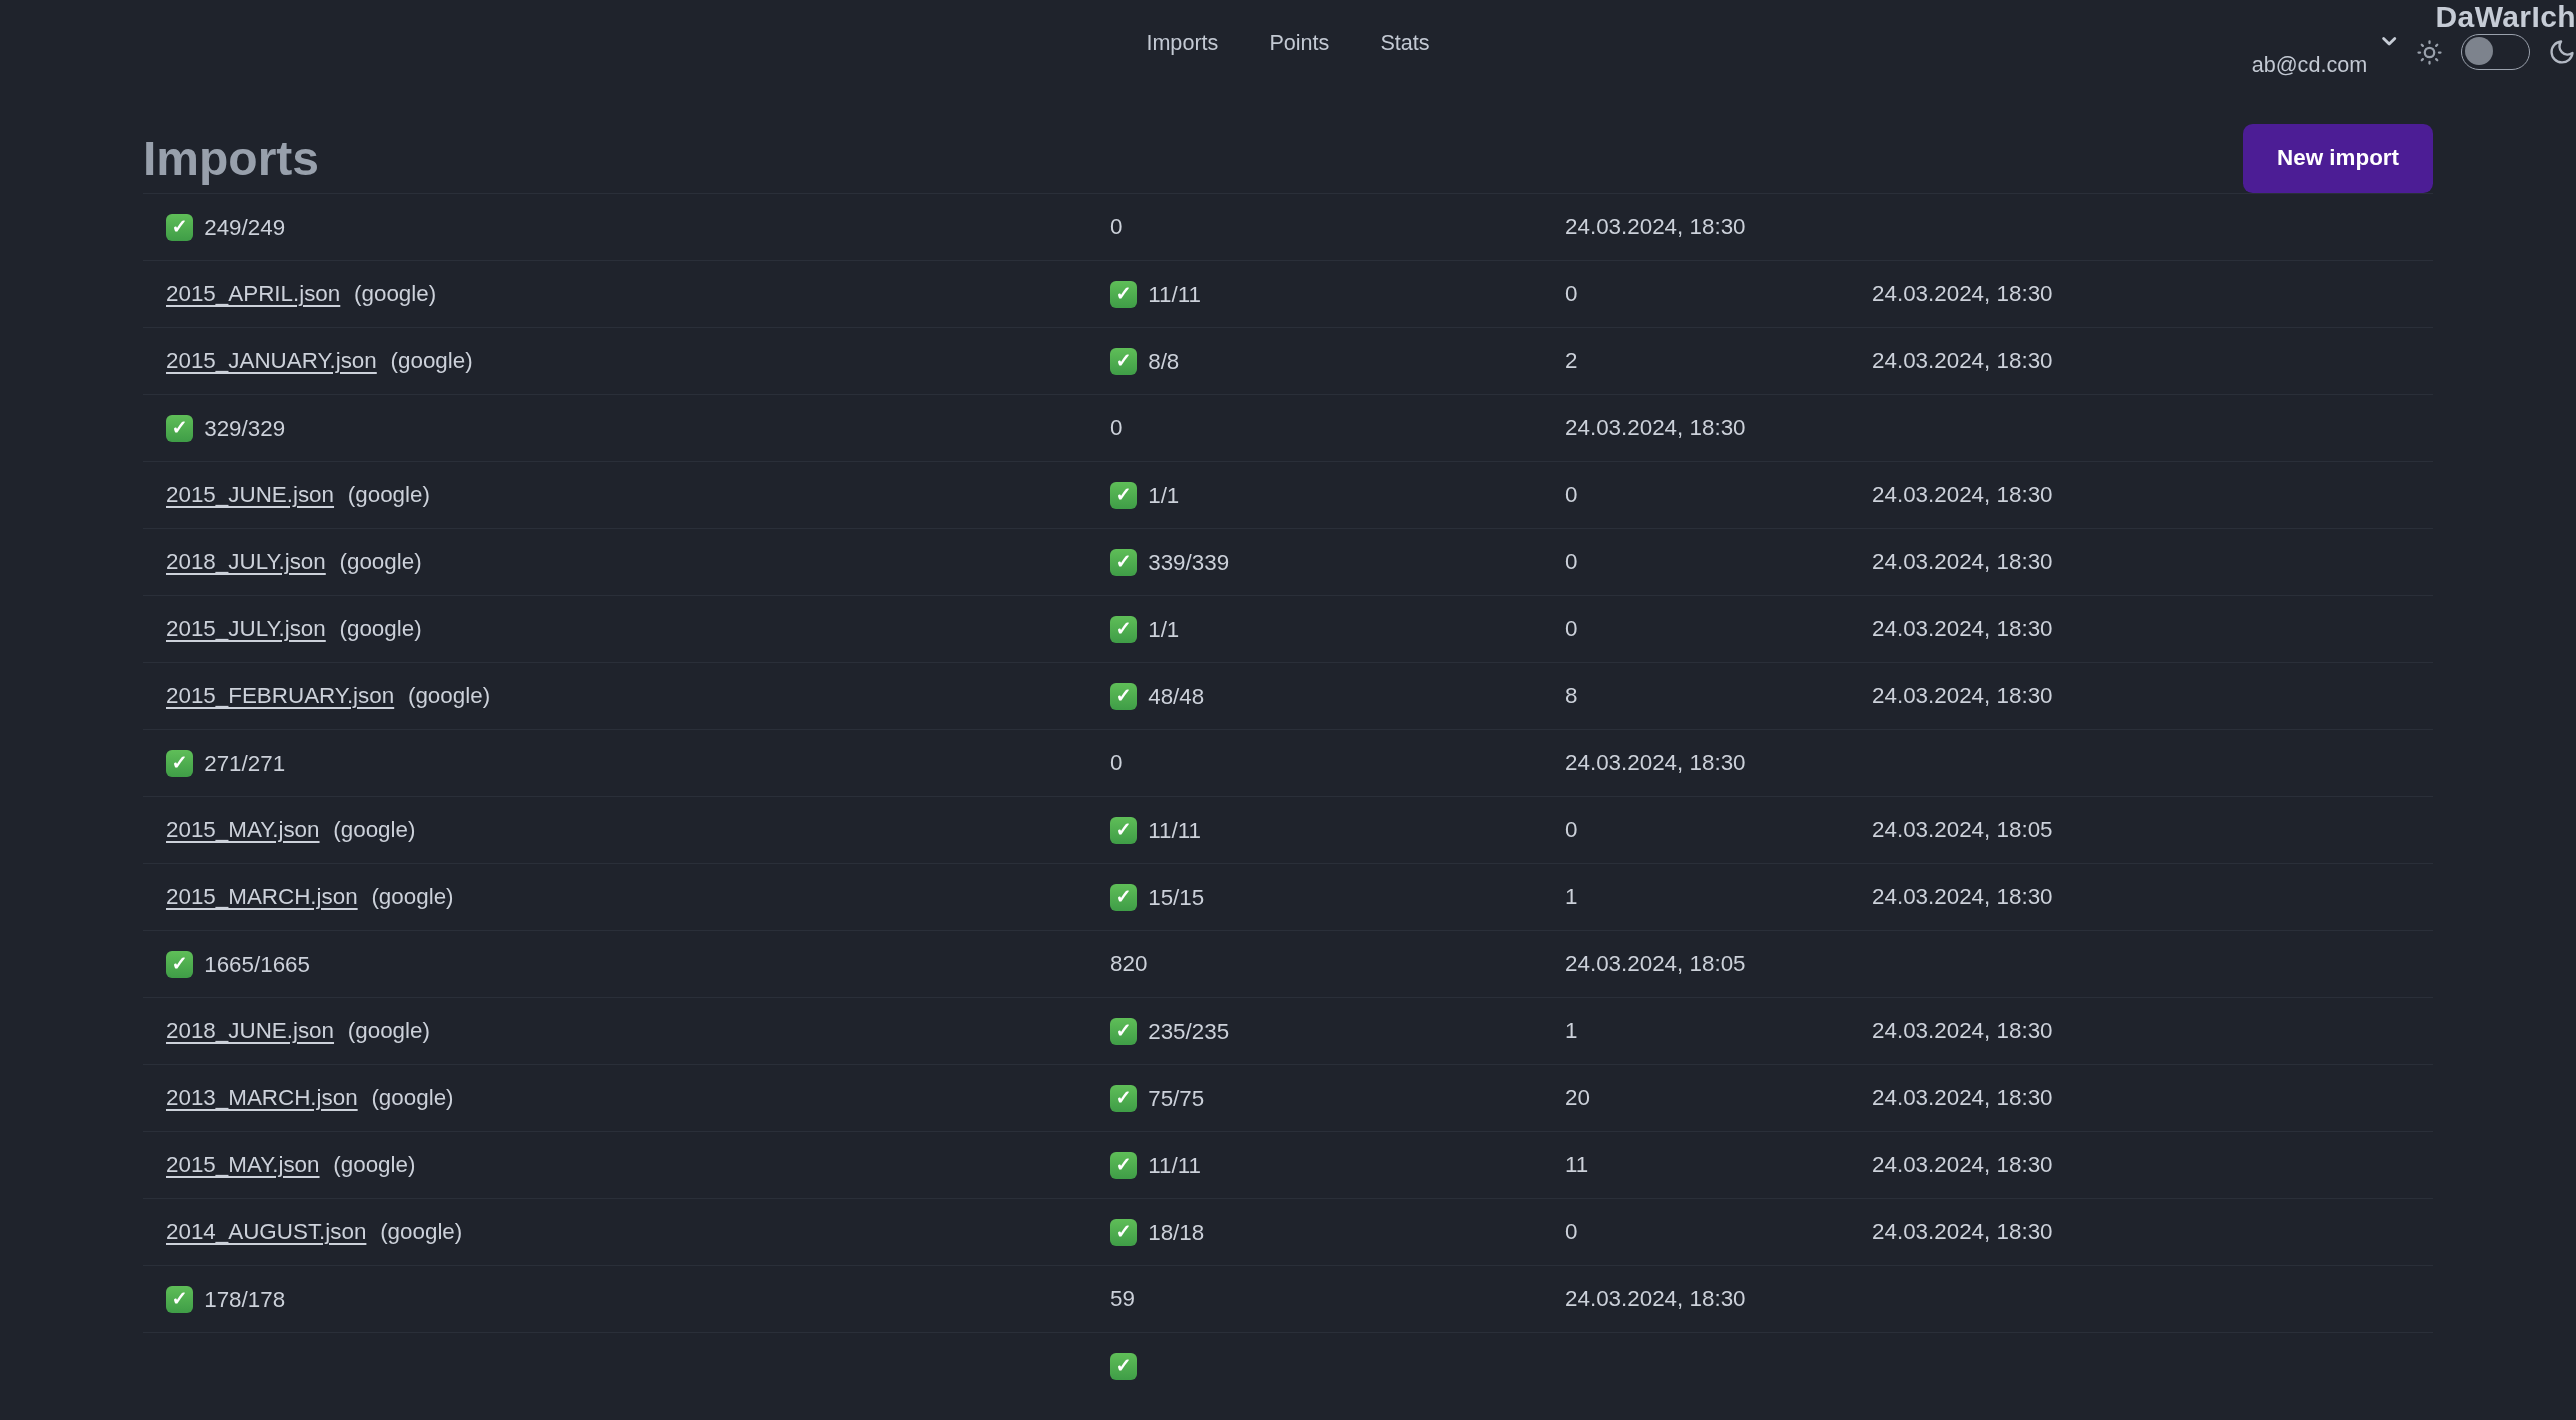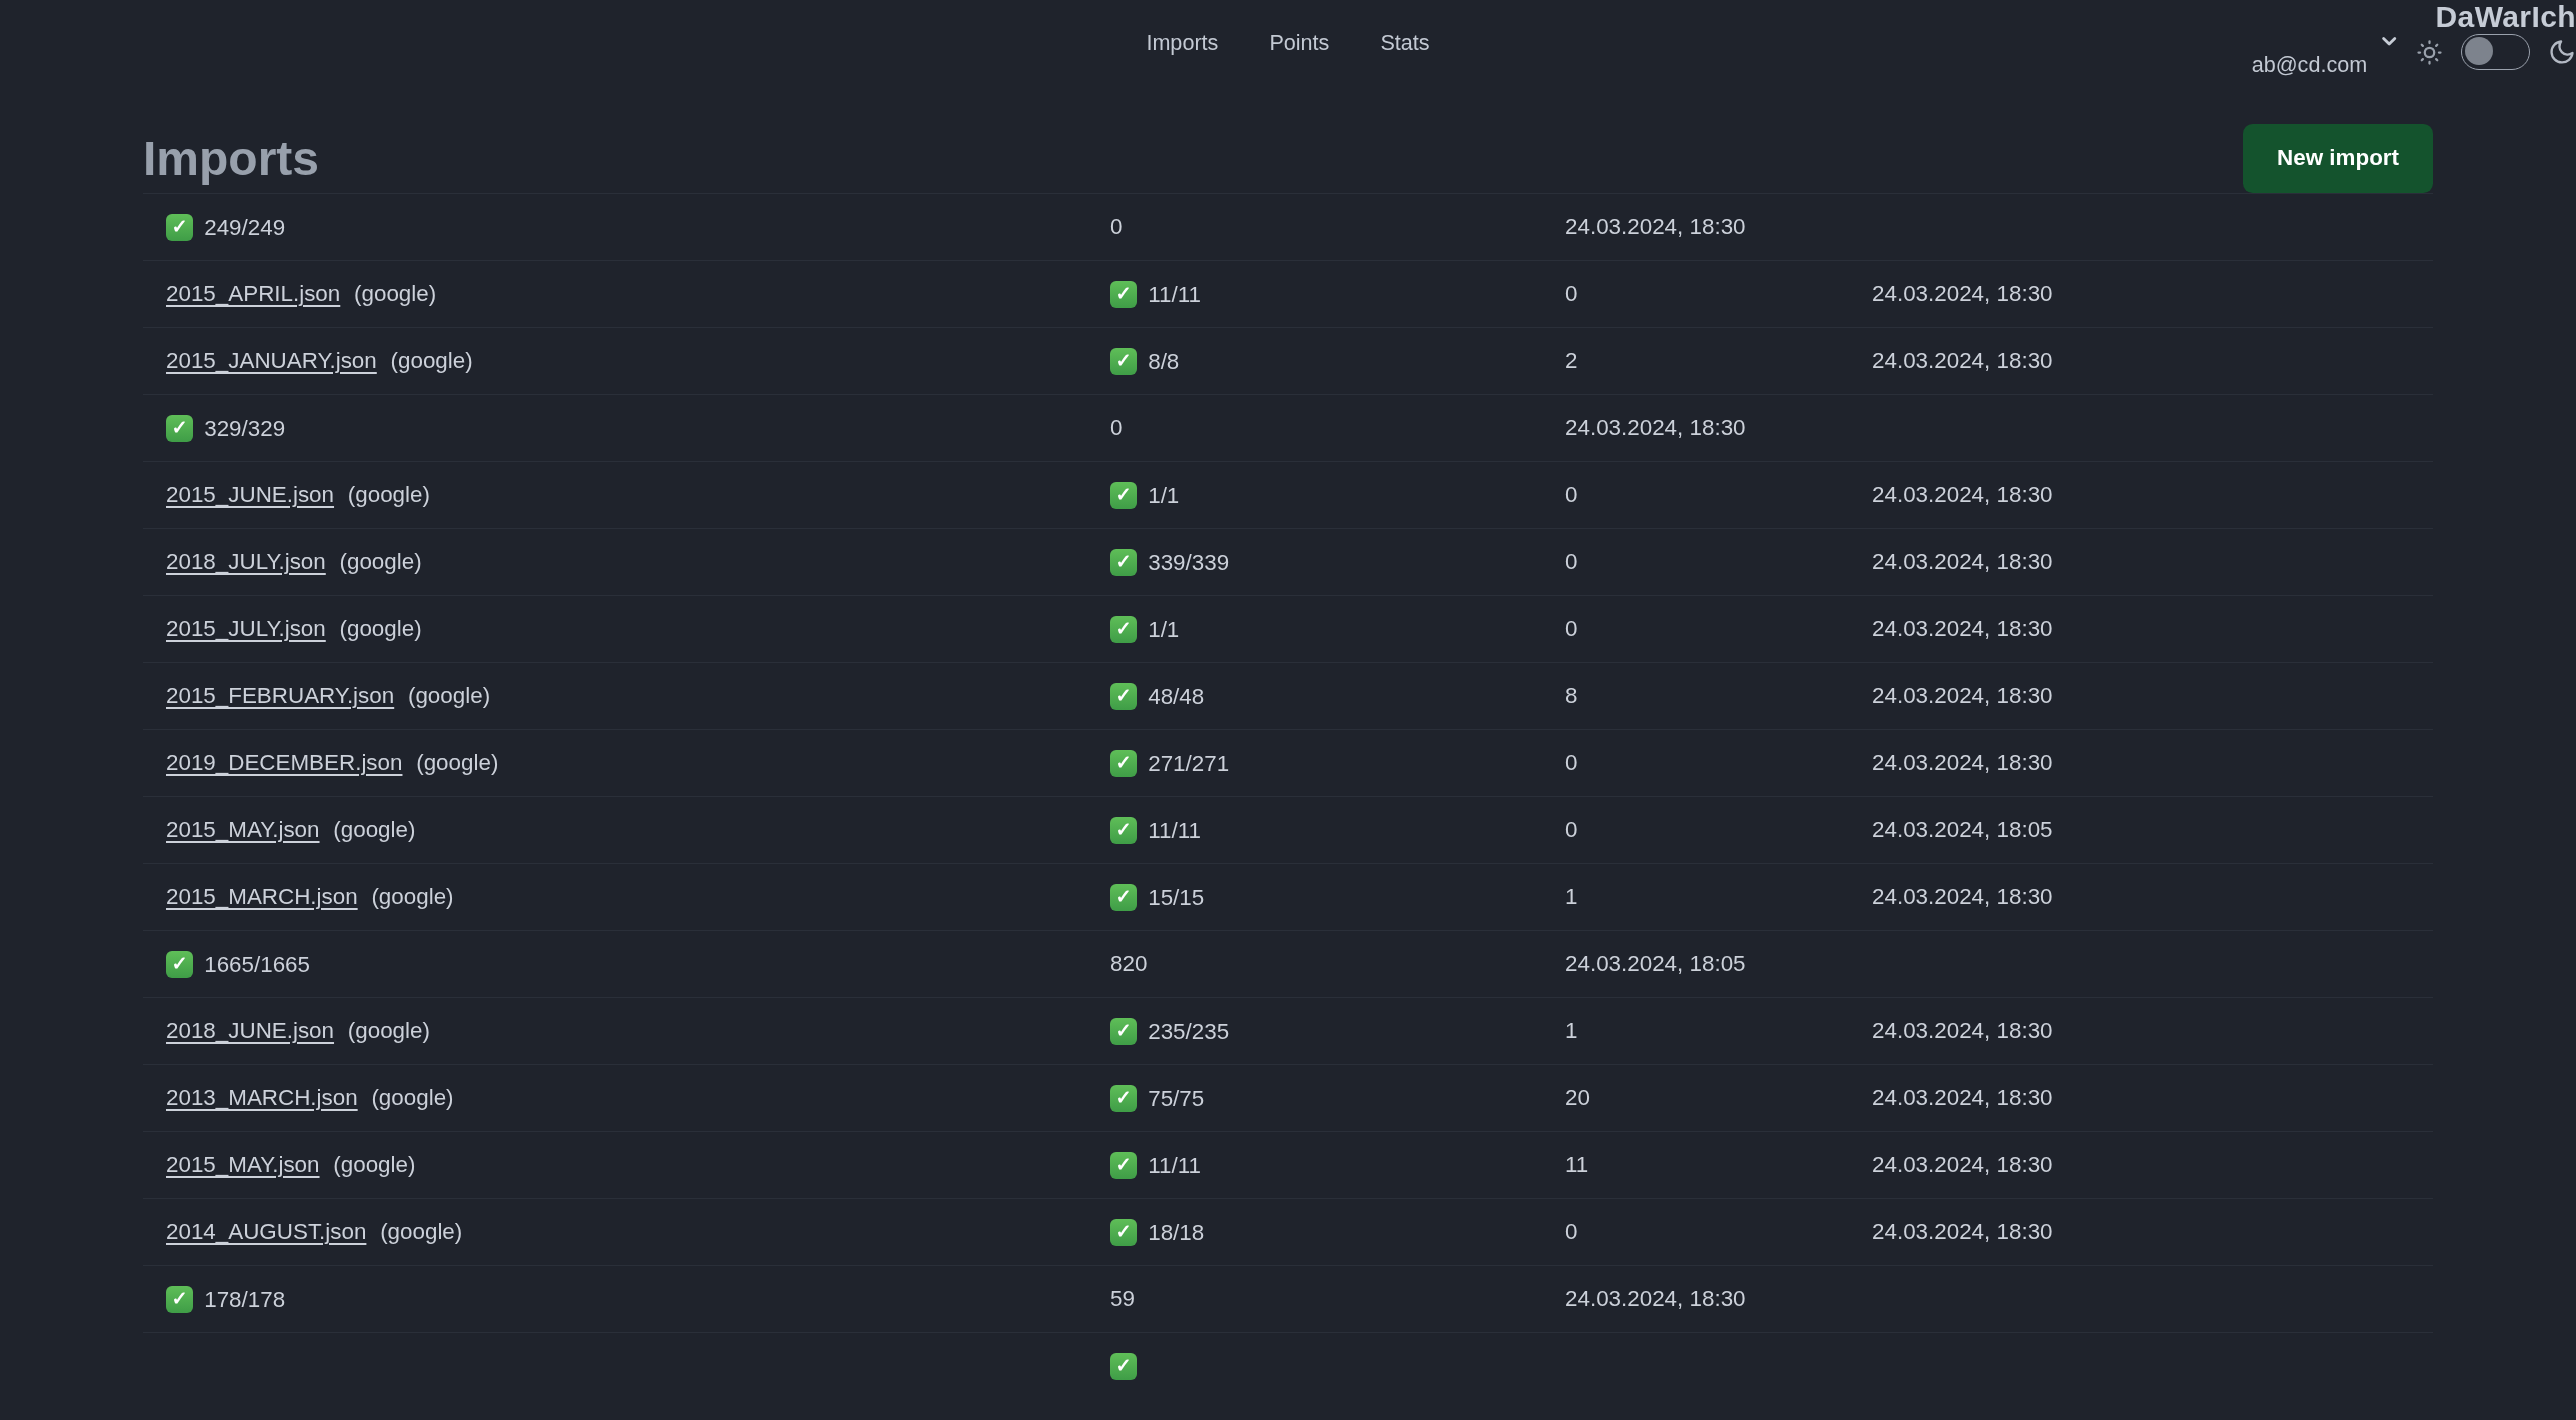--- a/index.html
+++ b/index.html
@@ -47,21 +47,21 @@
 
   
   .container { width: 2290px; margin: 0 auto; }
   .page-header {
     margin-top: 37px; height: 70px;
     display: flex; align-items: center; justify-content: space-between;
   }
   .page-title { font-size: 48px; font-weight: 700; color: #98a0ac; }
   .btn-primary {
     height: 69px; padding: 0 34px;
-    background: #14532d; color: #ffffff;
+    background: #4c1d95; color: #ffffff;
     font-family: "Liberation Sans", sans-serif;
     font-size: 22.4px; font-weight: 700;
     border: none; border-radius: 9.7px; cursor: pointer;
   }
 
   
   .thead, .row {
     display: grid;
     grid-template-columns: 944px 455px 307px 1fr;
     align-items: center;
@@ -235,24 +235,20 @@
         </div>
         <div class="cell-processed">
           <span class="check-badge"></span>
           <span>48/48</span>
         </div>
         <div>8</div>
         <div>24.03.2024, 18:30</div>
       </div>
 
       <div class="row">
-        <div class="cell-name">
-          <a>2019_DECEMBER.json</a>
-          <span class="source">(google)</span>
-        </div>
         <div class="cell-processed">
           <span class="check-badge"></span>
           <span>271/271</span>
         </div>
         <div>0</div>
         <div>24.03.2024, 18:30</div>
       </div>
 
       <div class="row">
         <div class="cell-name">

